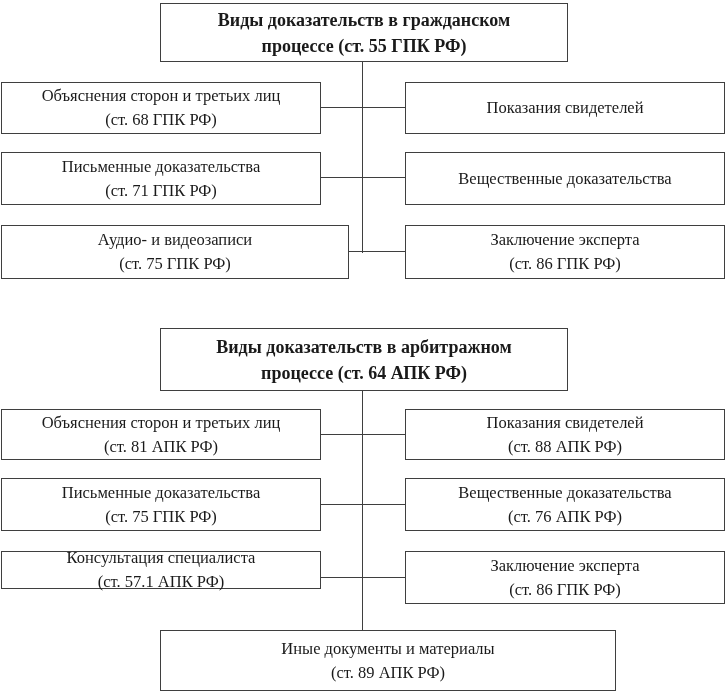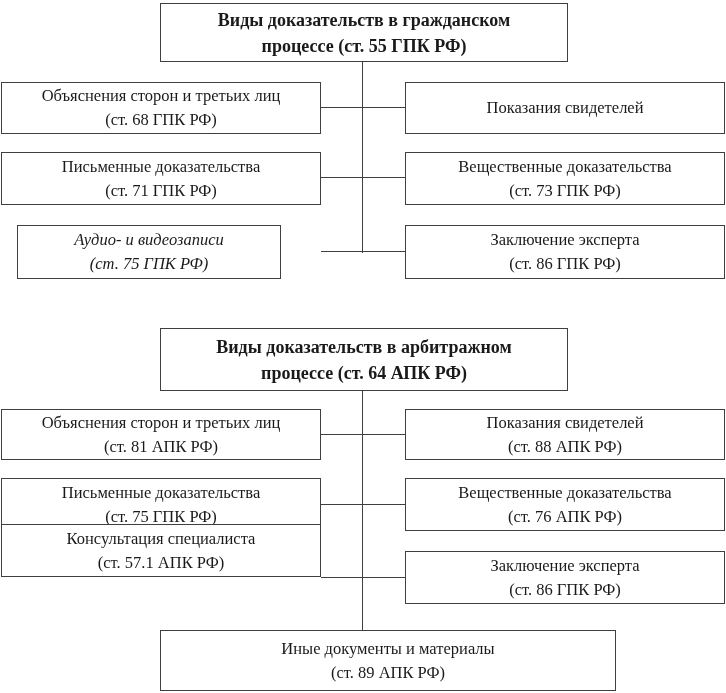--- a/index.html
+++ b/index.html
@@ -62,31 +62,30 @@
   <div class="hline" style="left:321px; top:251px; width:84px;"></div>
 
   <div class="box" style="left:1px; top:82px; width:320px; height:52px;">
     <div>Объяснения сторон и третьих лиц</div>
     <div>(ст. 68 ГПК РФ)</div>
   </div>
   <div class="box" style="left:1px; top:152px; width:320px; height:53px;">
     <div>Письменные доказательства</div>
     <div>(ст. 71 ГПК РФ)</div>
   </div>
-  <div class="box" style="left:17px; top:225px; width:264px; height:54px;font-style:italic;">
+  <div class="box" style="left:1px; top:225px; width:348px; height:54px;">
     <div>Аудио- и видеозаписи</div>
     <div>(ст. 75 ГПК РФ)</div>
   </div>
 
   <div class="box" style="left:405px; top:82px; width:320px; height:52px;">
     <div>Показания свидетелей</div>
   </div>
   <div class="box" style="left:405px; top:152px; width:320px; height:53px;">
     <div>Вещественные доказательства</div>
-    <div>(ст. 73 ГПК РФ)</div>
   </div>
   <div class="box" style="left:405px; top:225px; width:320px; height:54px;">
     <div>Заключение эксперта</div>
     <div>(ст. 86 ГПК РФ)</div>
   </div>
 
   <div class="box title-box" style="left:160px; top:328px; width:408px; height:63px;">
     <div>Виды доказательств в арбитражном</div>
     <div>процессе (ст. 64 АПК РФ)</div>
   </div>
@@ -97,21 +96,21 @@
   <div class="hline" style="left:321px; top:577px; width:84px;"></div>
 
   <div class="box" style="left:1px; top:409px; width:320px; height:51px;">
     <div>Объяснения сторон и третьих лиц</div>
     <div>(ст. 81 АПК РФ)</div>
   </div>
   <div class="box" style="left:1px; top:478px; width:320px; height:53px;">
     <div>Письменные доказательства</div>
     <div>(ст. 75 ГПК РФ)</div>
   </div>
-  <div class="box" style="left:1px; top:524px; width:320px; height:53px;">
+  <div class="box" style="left:1px; top:551px; width:320px; height:38px;">
     <div>Консультация специалиста</div>
     <div>(ст. 57.1 АПК РФ)</div>
   </div>
 
   <div class="box" style="left:405px; top:409px; width:320px; height:51px;">
     <div>Показания свидетелей</div>
     <div>(ст. 88 АПК РФ)</div>
   </div>
   <div class="box" style="left:405px; top:478px; width:320px; height:53px;">
     <div>Вещественные доказательства</div>

